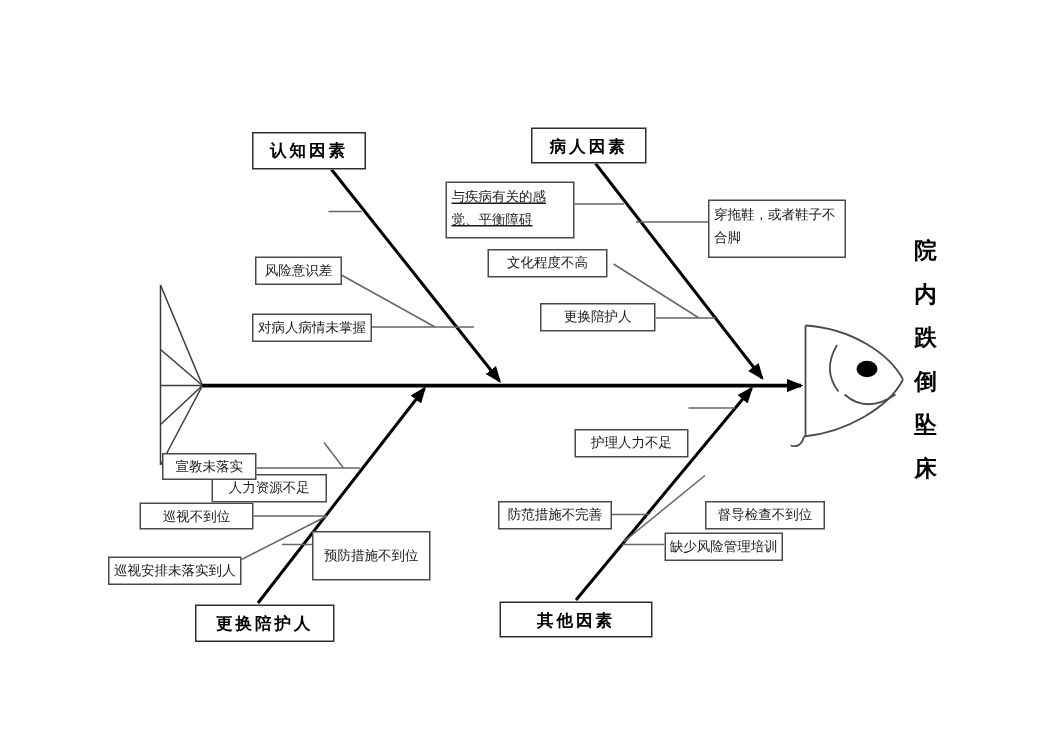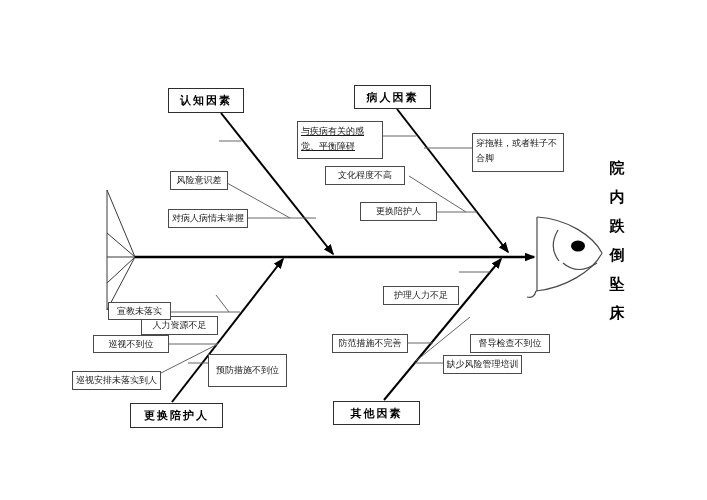--- a/index.html
+++ b/index.html
@@ -92,21 +92,21 @@
       <div class="effect-char">内</div>
       <div class="effect-char">跌</div>
       <div class="effect-char">倒</div>
       <div class="effect-char">坠</div>
       <div class="effect-char">床</div>
     </div>
 
 <div class="category-box" style="left: 168px; top: 88px; width: 76px; height: 25px;">认知因素</div>
     <div class="category-box" style="left: 354px; top: 85px; width: 77px; height: 24px;">病人因素</div>
     <div class="category-box" style="left: 130px; top: 403px; width: 93px; height: 25px;">更换陪护人</div>
-    <div class="category-box" style="left: 333px; top: 401px; width: 87px; height: 24px;">其他因素</div>
+    <div class="category-box" style="left: 333px; top: 401px; width: 102px; height: 24px;">其他因素</div>
     <div class="cause-box" style="left: 170px; top: 171px; width: 58px; height: 19px;">风险意识差</div>
     <div class="cause-box" style="left: 168px; top: 209px; width: 80px; height: 19px;">对病人病情未掌握</div>
     <div class="cause-box multiline" style="left: 297px; top: 121px; width: 86px; height: 38px; text-decoration: underline;">与疾病有关的感觉、平衡障碍</div>
     <div class="cause-box" style="left: 325px; top: 166px; width: 80px; height: 19px;">文化程度不高</div>
     <div class="cause-box" style="left: 360px; top: 202px; width: 77px; height: 19px;">更换陪护人</div>
     <div class="cause-box multiline" style="left: 472px; top: 133px; width: 92px; height: 39px;">穿拖鞋，或者鞋子不合脚</div>
     <div class="cause-box" style="left: 383px; top: 262px; width: 76px; height: 19px; margin-top: 24px;">护理人力不足</div>
     <div class="cause-box" style="left: 141px; top: 276px; width: 77px; height: 19px; margin-top: 40px;">人力资源不足</div>
     <div class="cause-box" style="left: 108px; top: 302px; width: 63px; height: 18px;">宣教未落实</div>
     <div class="cause-box" style="left: 93px; top: 335px; width: 76px; height: 18px;">巡视不到位</div>

